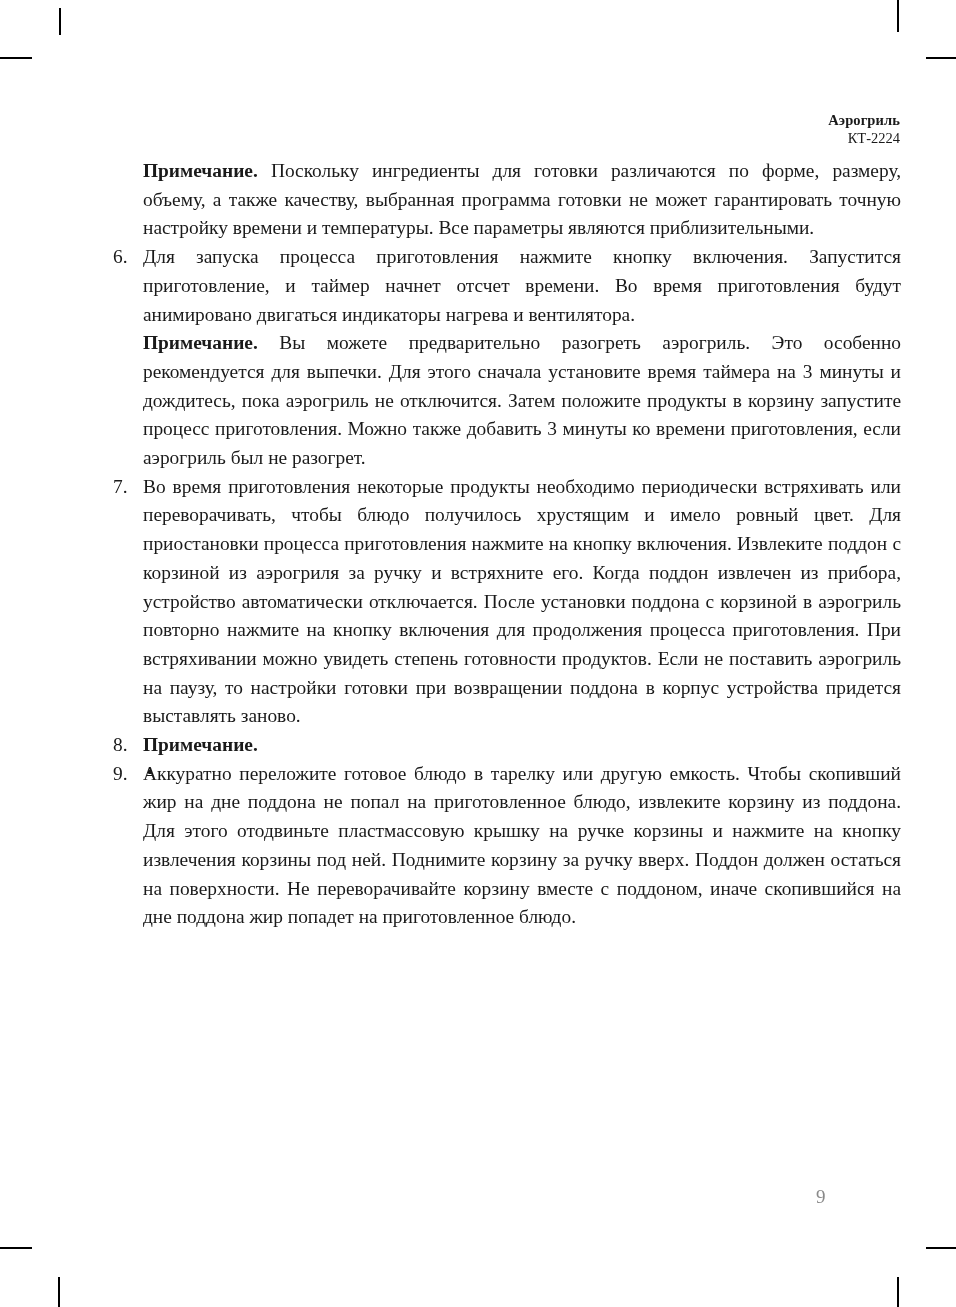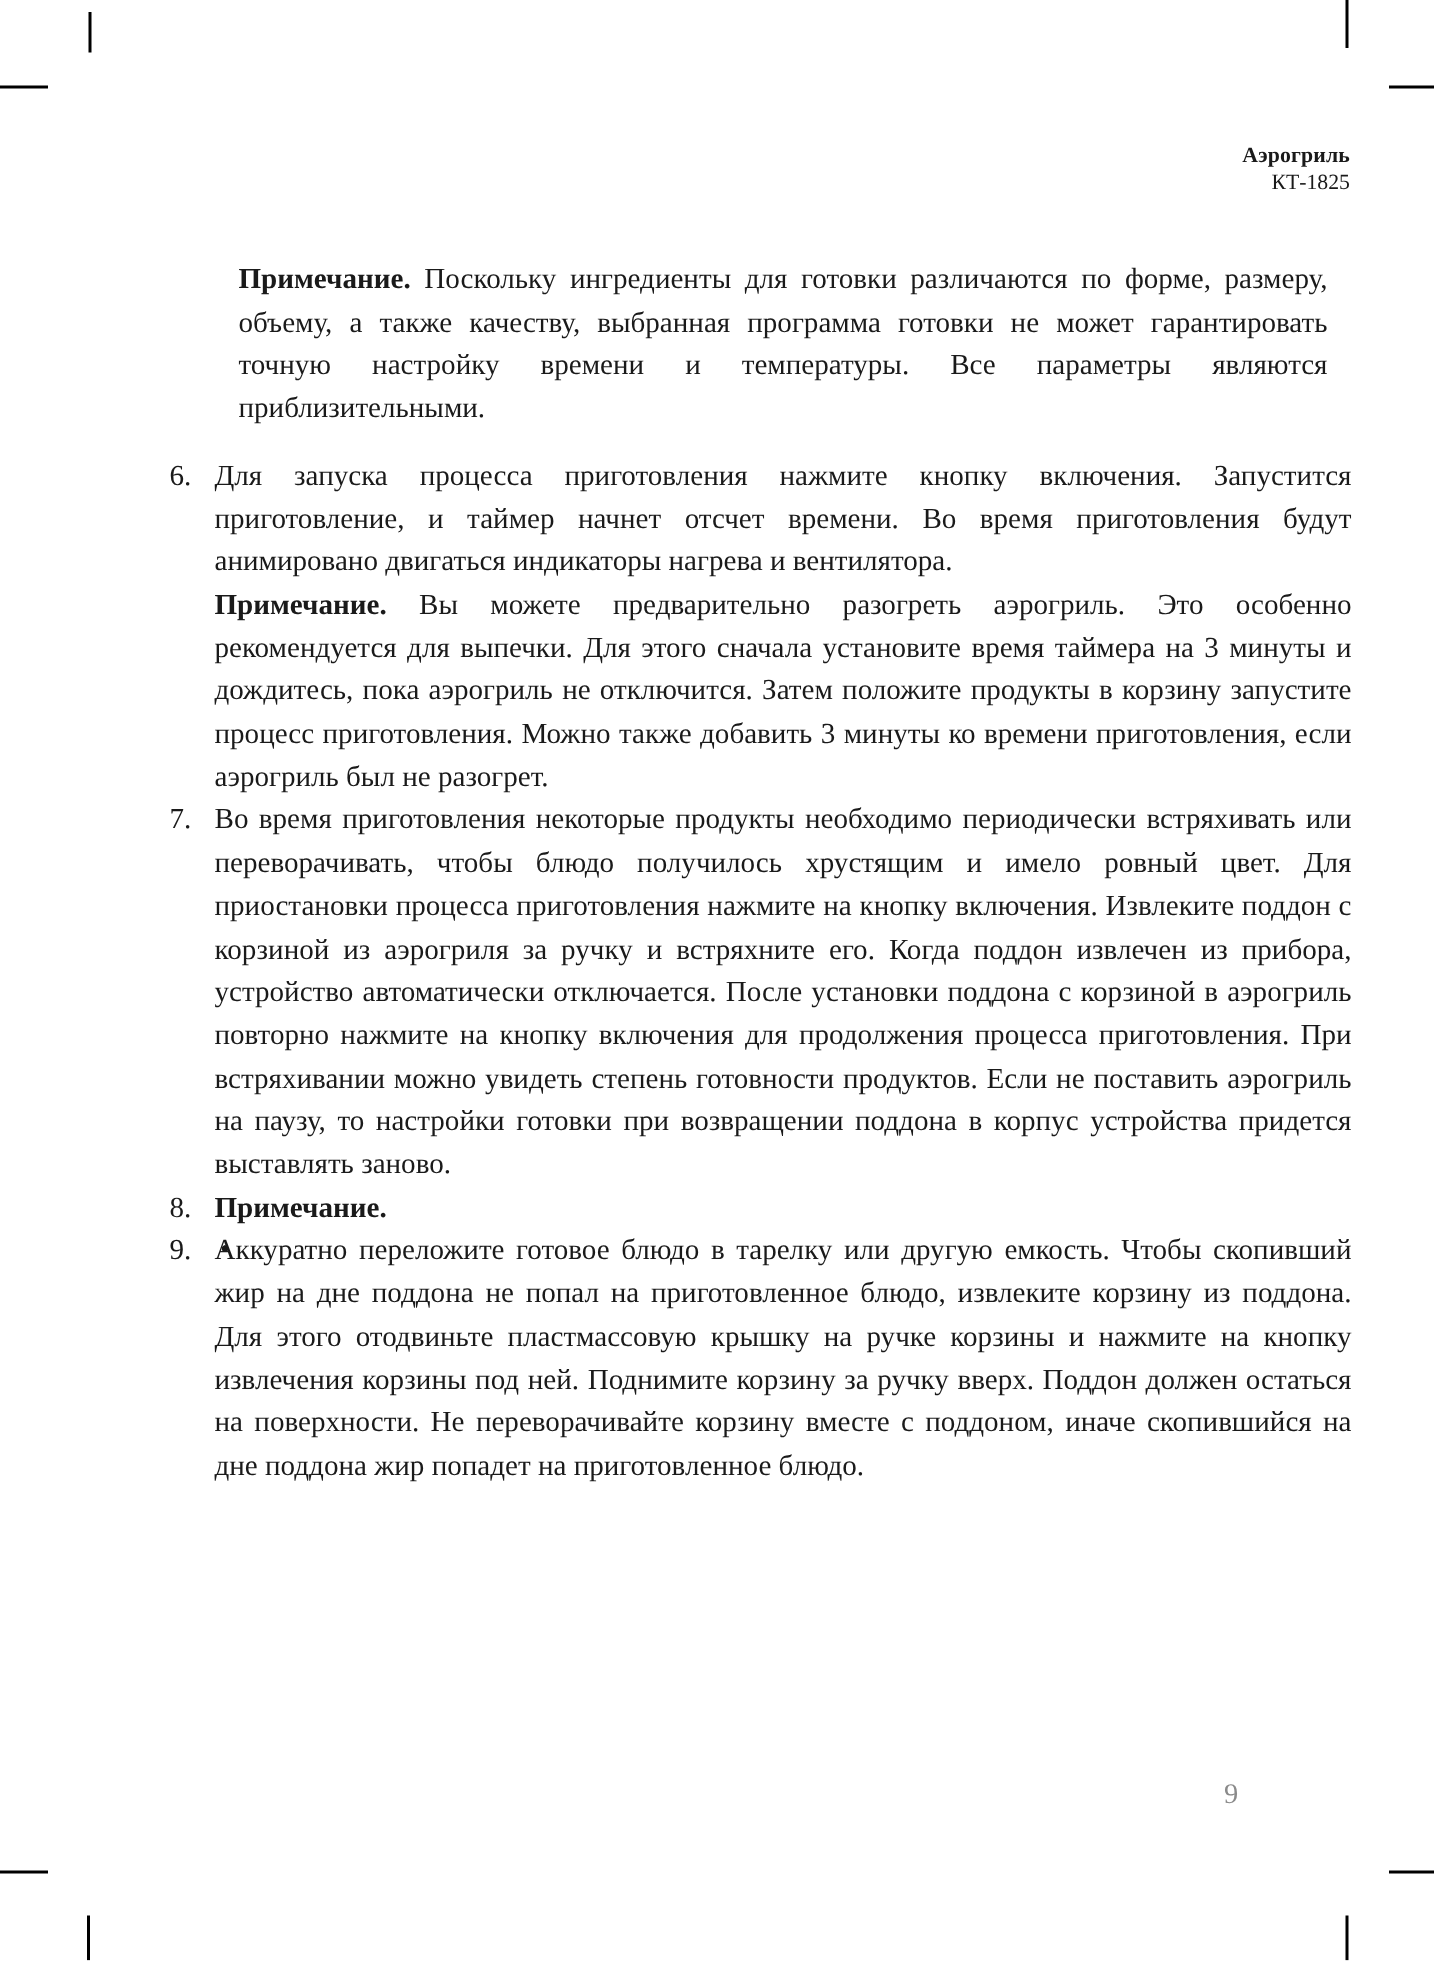--- a/index.html
+++ b/index.html
@@ -33,21 +33,21 @@
   .crop-tr-h { left: 926px; top: 57px;   width: 30px; }
   .crop-bl-h { left: 0px;   top: 1247px; width: 32px; }
   .crop-bl-v { left: 58px;  top: 1277px; height: 30px; }
   .crop-br-h { left: 926px; top: 1247px; width: 30px; }
   .crop-br-v { left: 897px; top: 1277px; height: 30px; }
 
   
   .runhead {
     position: absolute;
     right: 56px;
-    top: 96px;
+    top: 112px;
     text-align: right;
     line-height: 1.24;
   }
   .runhead .model-name {
     font-weight: bold;
     font-size: 14.5px;
     letter-spacing: 0.1px;
     display: block;
   }
   .runhead .model-code {
@@ -62,21 +62,21 @@
     left: 113px;
     top: 157px;
     width: 788px;
     font-size: 19.4px;
     line-height: 28.7px;
     text-align: justify;
     text-justify: inter-word;
   }
 
   .para {
-    margin: 16px;
+    margin: 0;
     text-align: justify;
   }
   .para.hang-note {
     padding-left: 30px;
     text-indent: 0;
   }
   .lead {
     font-weight: bold;
   }
 
@@ -142,21 +142,21 @@
   <div class="crop h crop-tl-h"></div>
   <div class="crop v crop-tr-v"></div>
   <div class="crop h crop-tr-h"></div>
   <div class="crop h crop-bl-h"></div>
   <div class="crop v crop-bl-v"></div>
   <div class="crop h crop-br-h"></div>
   <div class="crop v crop-br-v"></div>
 
   <div class="runhead">
     <span class="model-name">Аэрогриль</span>
-    <span class="model-code">КТ-1825</span>
+    <span class="model-code">КТ-2224</span>
   </div>
 
   <div class="content">
 
     <p class="para hang-note"><span class="lead">Примечание.</span><span> Поскольку ингредиенты для готовки различаются по форме, размеру, объему, а также качеству, выбранная программа готовки не может гарантировать точную настройку времени и температуры. Все параметры являются приблизительными.</span></p>
 
     <div class="numitem">
       <span class="num">6.</span>
       <div>Для запуска процесса приготовления нажмите кнопку включения. Запустится приготовление, и таймер начнет отсчет времени. Во время приготовления будут анимировано двигаться индикаторы нагрева и вентилятора.</div>
       <div class="sub"><span class="lead">Примечание.</span><span> Вы можете предварительно разогреть аэрогриль. Это особенно рекомендуется для выпечки. Для этого сначала установите время таймера на 3 минуты и дождитесь, пока аэрогриль не отключится. Затем положите продукты в корзину запустите процесс приготовления. Можно также добавить 3 минуты ко времени приготовления, если аэрогриль был не разогрет.</span></div>

